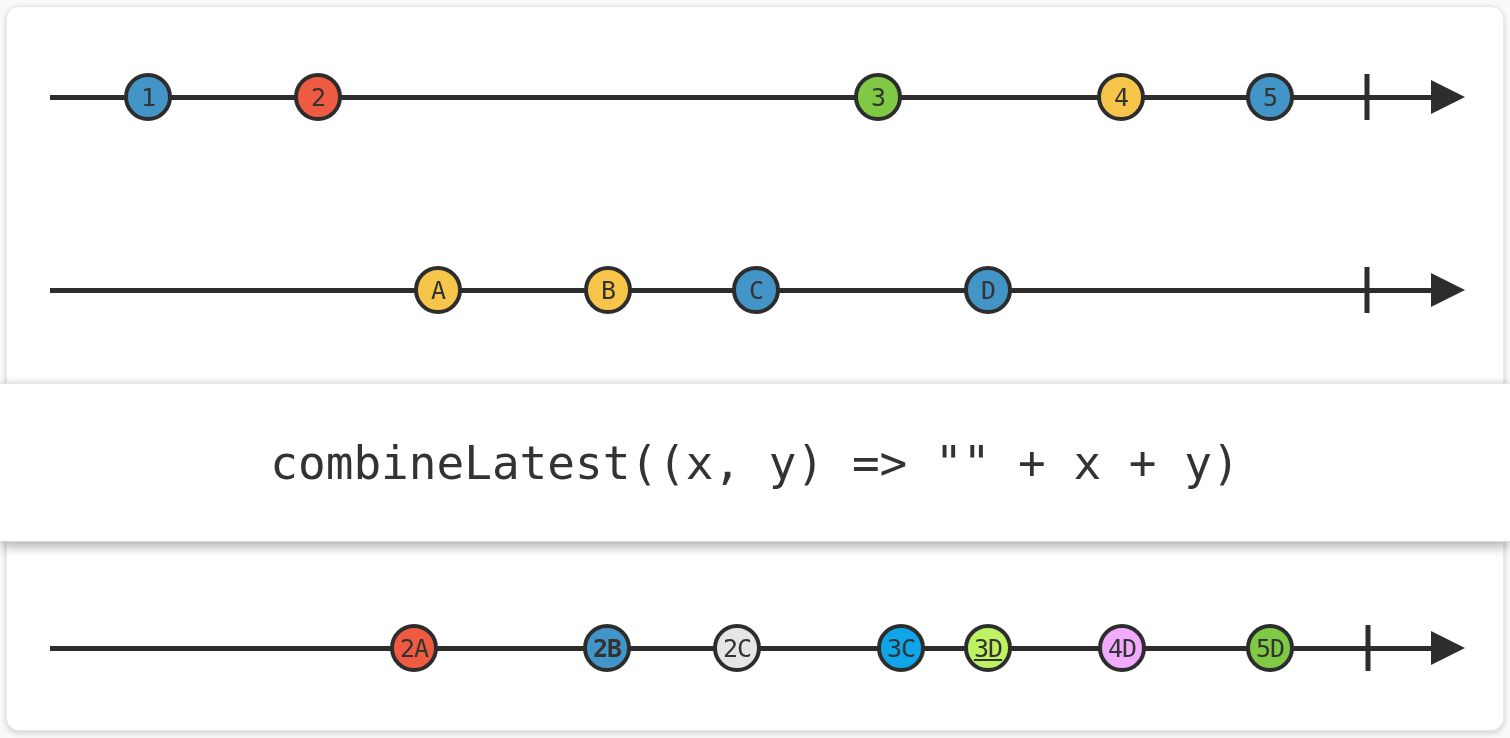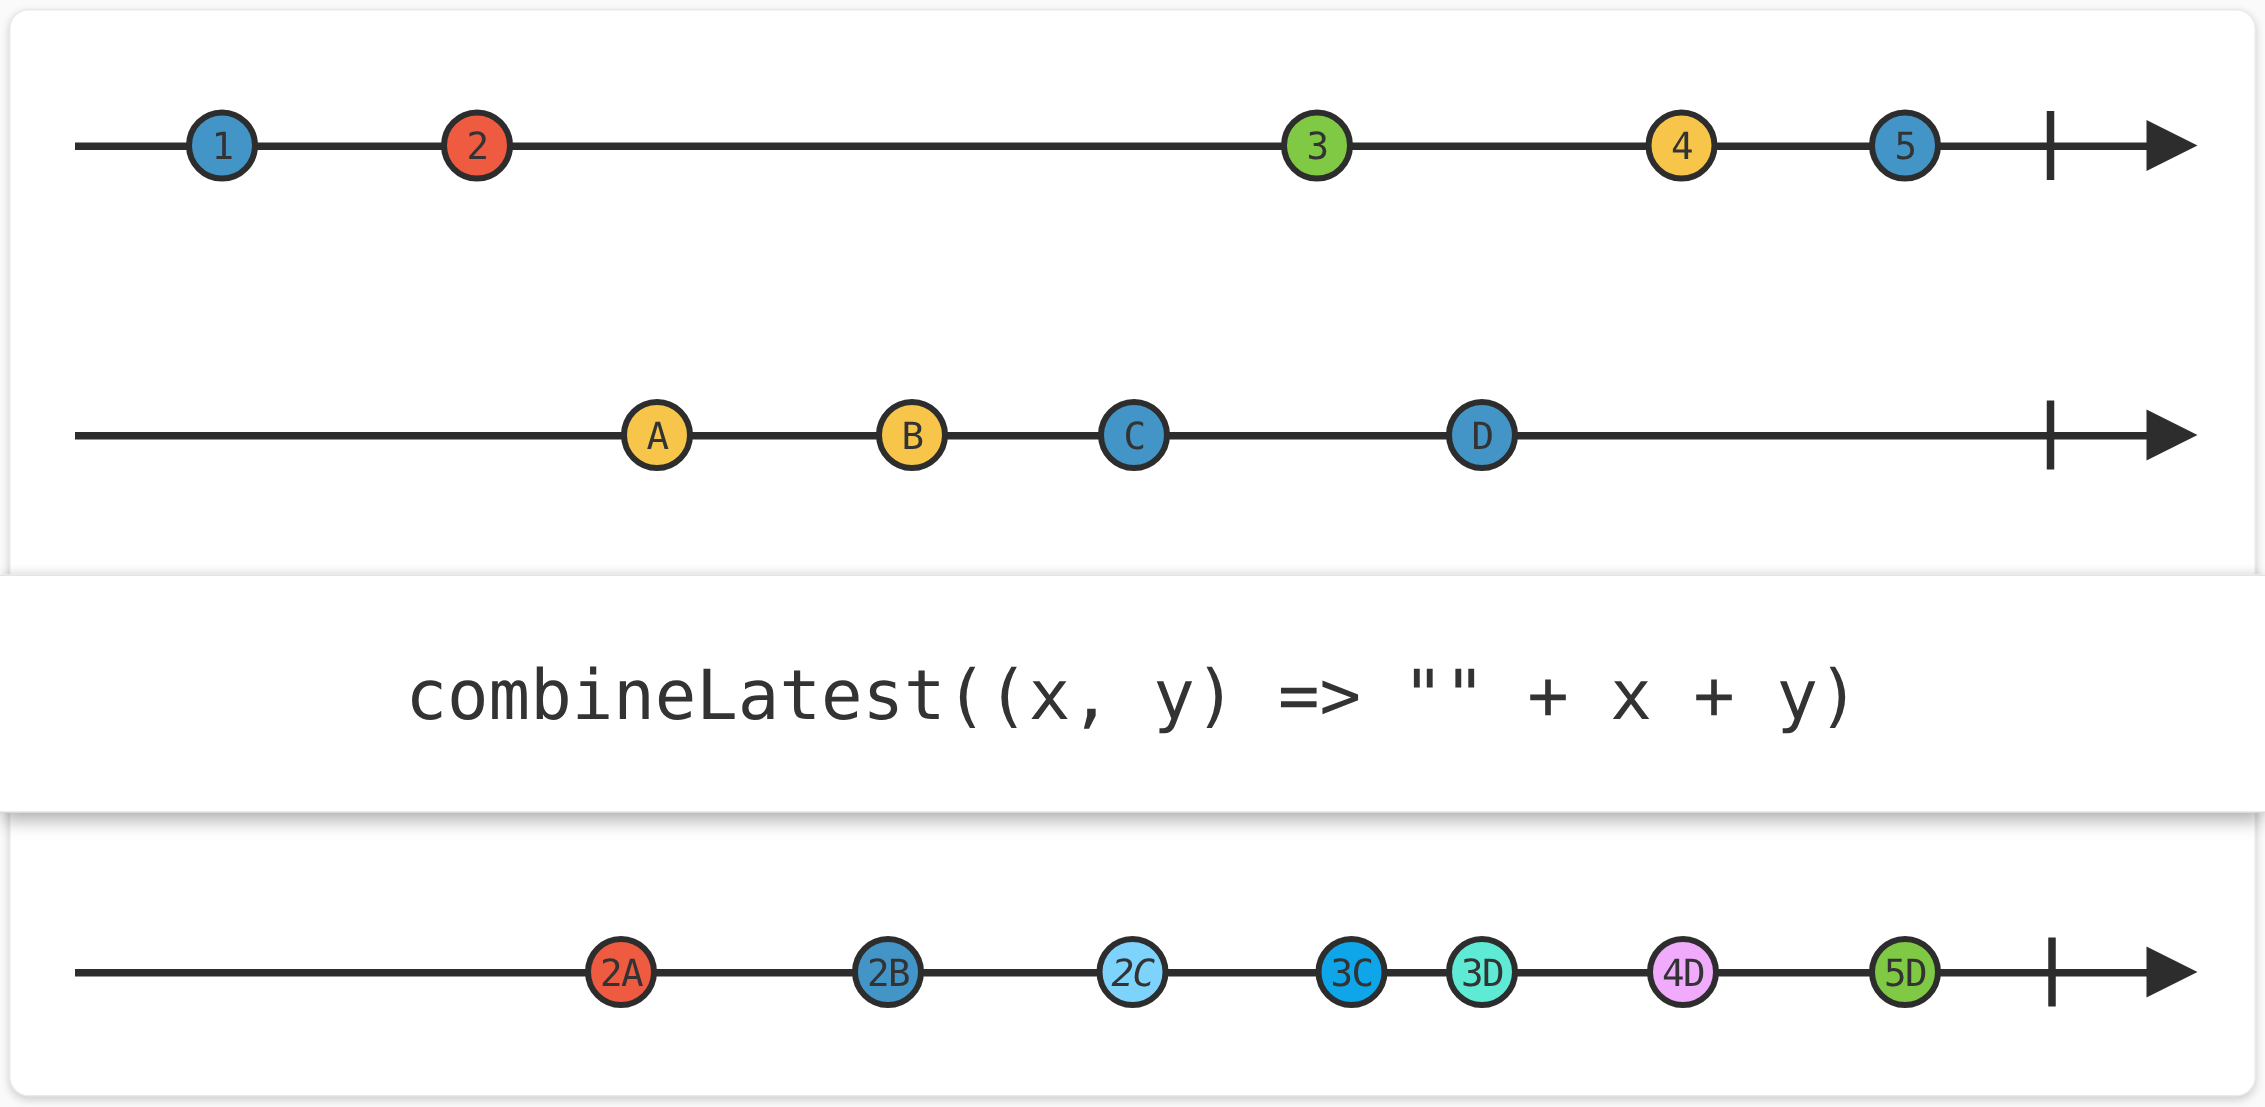--- a/index.html
+++ b/index.html
@@ -128,20 +128,20 @@
 
   <div class="operator-box">
     <div class="operator-label">combineLatest((x, y) =&gt; "" + x + y)</div>
   </div>
 
   <div class="timeline" style="top: 648px;">
     <div class="line"></div>
     <div class="end-tick" style="left: 1368px;"></div>
     <div class="arrowhead"></div>
   <div class="marble" style="left: 414px; background: rgb(238, 91, 64);">2A</div>
-      <div class="marble" style="left: 592px; background: rgb(66, 149, 198);">2B</div>
-      <div class="marble" style="left: 755px; background: #7dd3fc; font-style: italic;">2C</div>
+      <div class="marble" style="left: 607px; background: rgb(66, 149, 198); font-weight: bold;">2B</div>
+      <div class="marble" style="left: 737px; background: #e5e5e5;">2C</div>
       <div class="marble" style="left: 901px; background: #0ea5e9;">3C</div>
-      <div class="marble" style="left: 988px; background: #5eead4;">3D</div>
+      <div class="marble" style="left: 988px; background: #bef264; text-decoration: underline;">3D</div>
       <div class="marble" style="left: 1122px; background: #f0abfc;">4D</div>
       <div class="marble" style="left: 1270px; background: rgb(127, 201, 68); text-align: center;">5D</div>
     </div>
 </div>
 
 </body></html>

